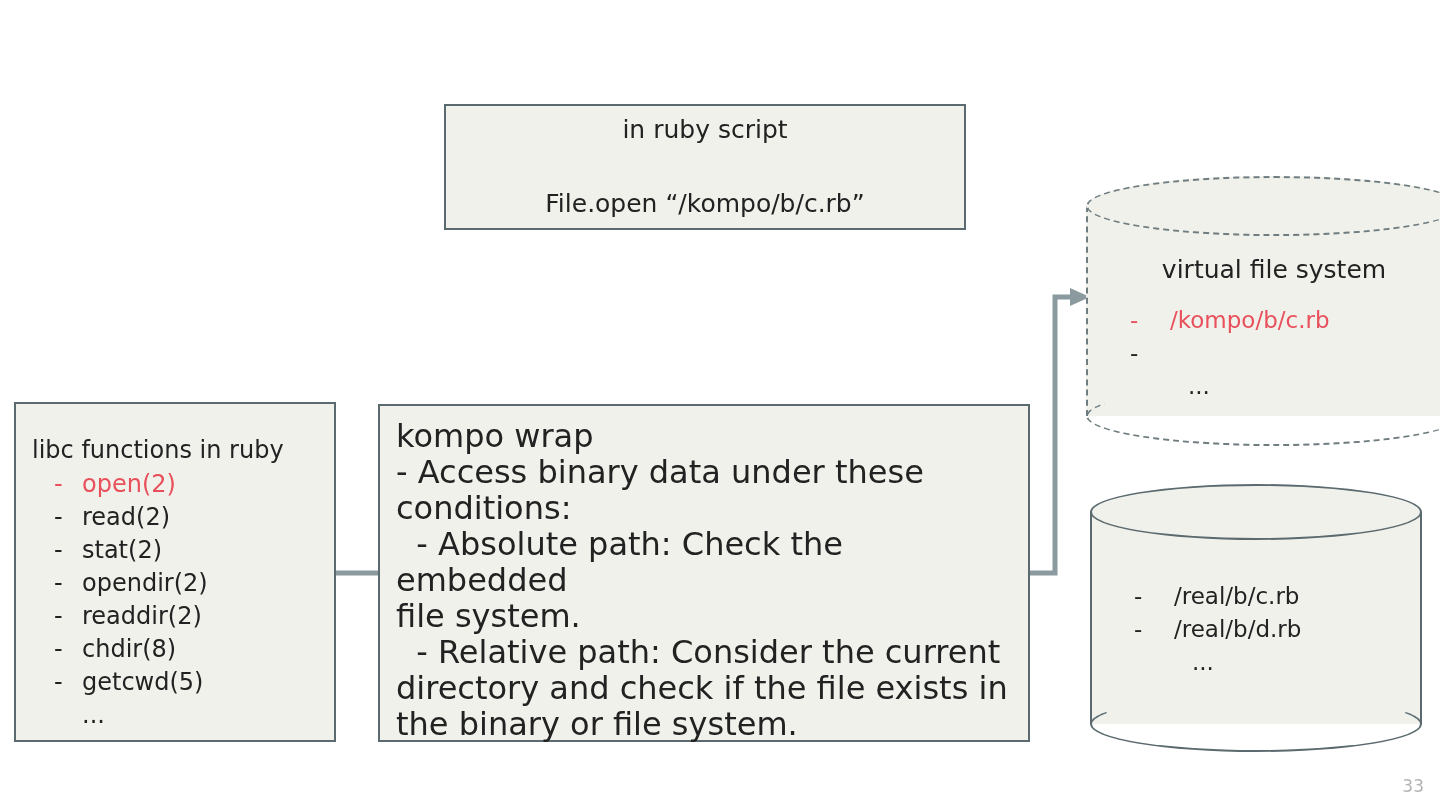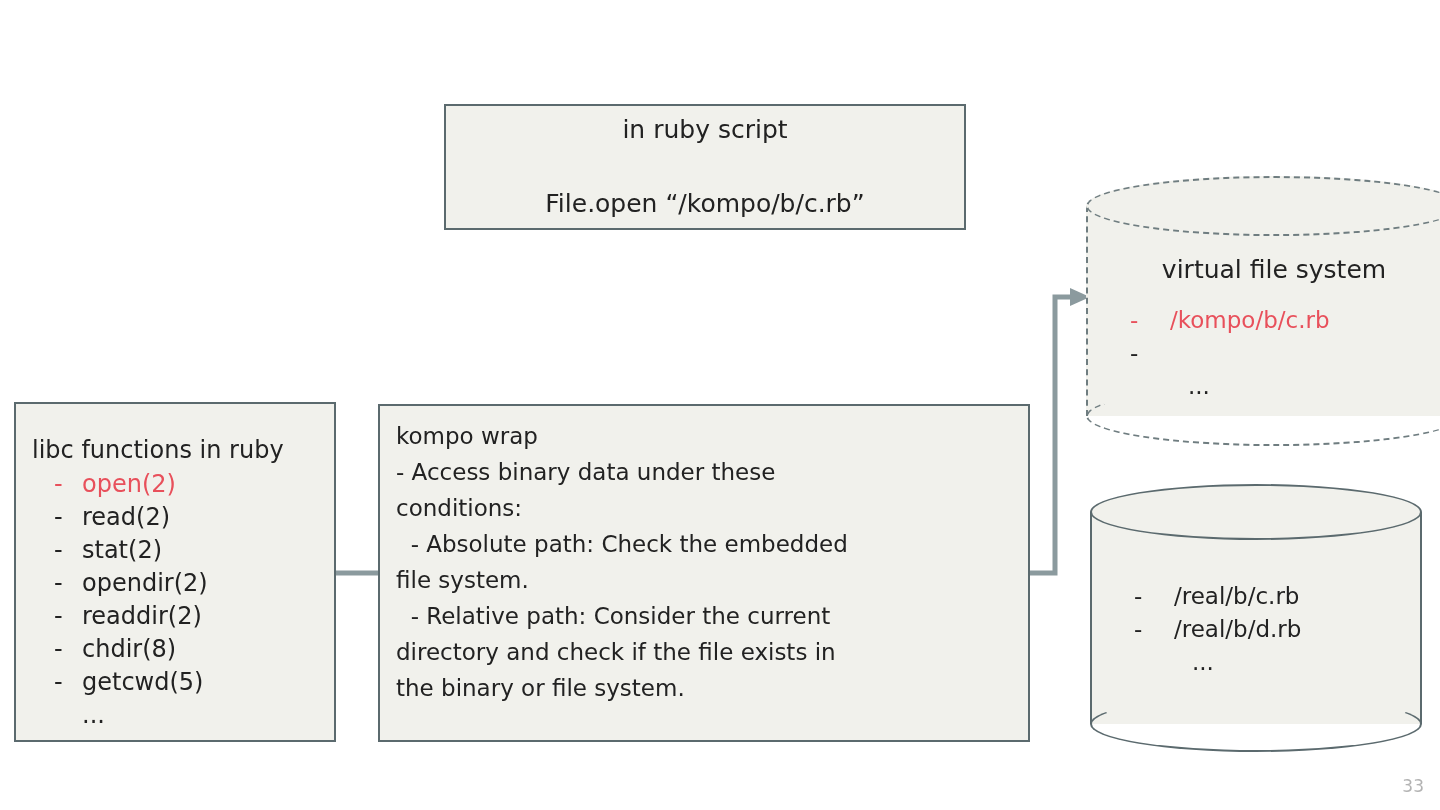--- a/index.html
+++ b/index.html
@@ -91,21 +91,21 @@
 
   
   #kompo-box {
     left: 378px;
     top: 404px;
     width: 652px;
     height: 338px;
     padding: 12px 16px 0 16px;
   }
   #kompo-box .kline {
-    font-size: 23px;
+    font-size: 32px;
     line-height: 36px;
     color: #222222;
     white-space: pre-wrap;
   }
 
   
   .cylinder {
     position: absolute;
     box-sizing: border-box;
   }

